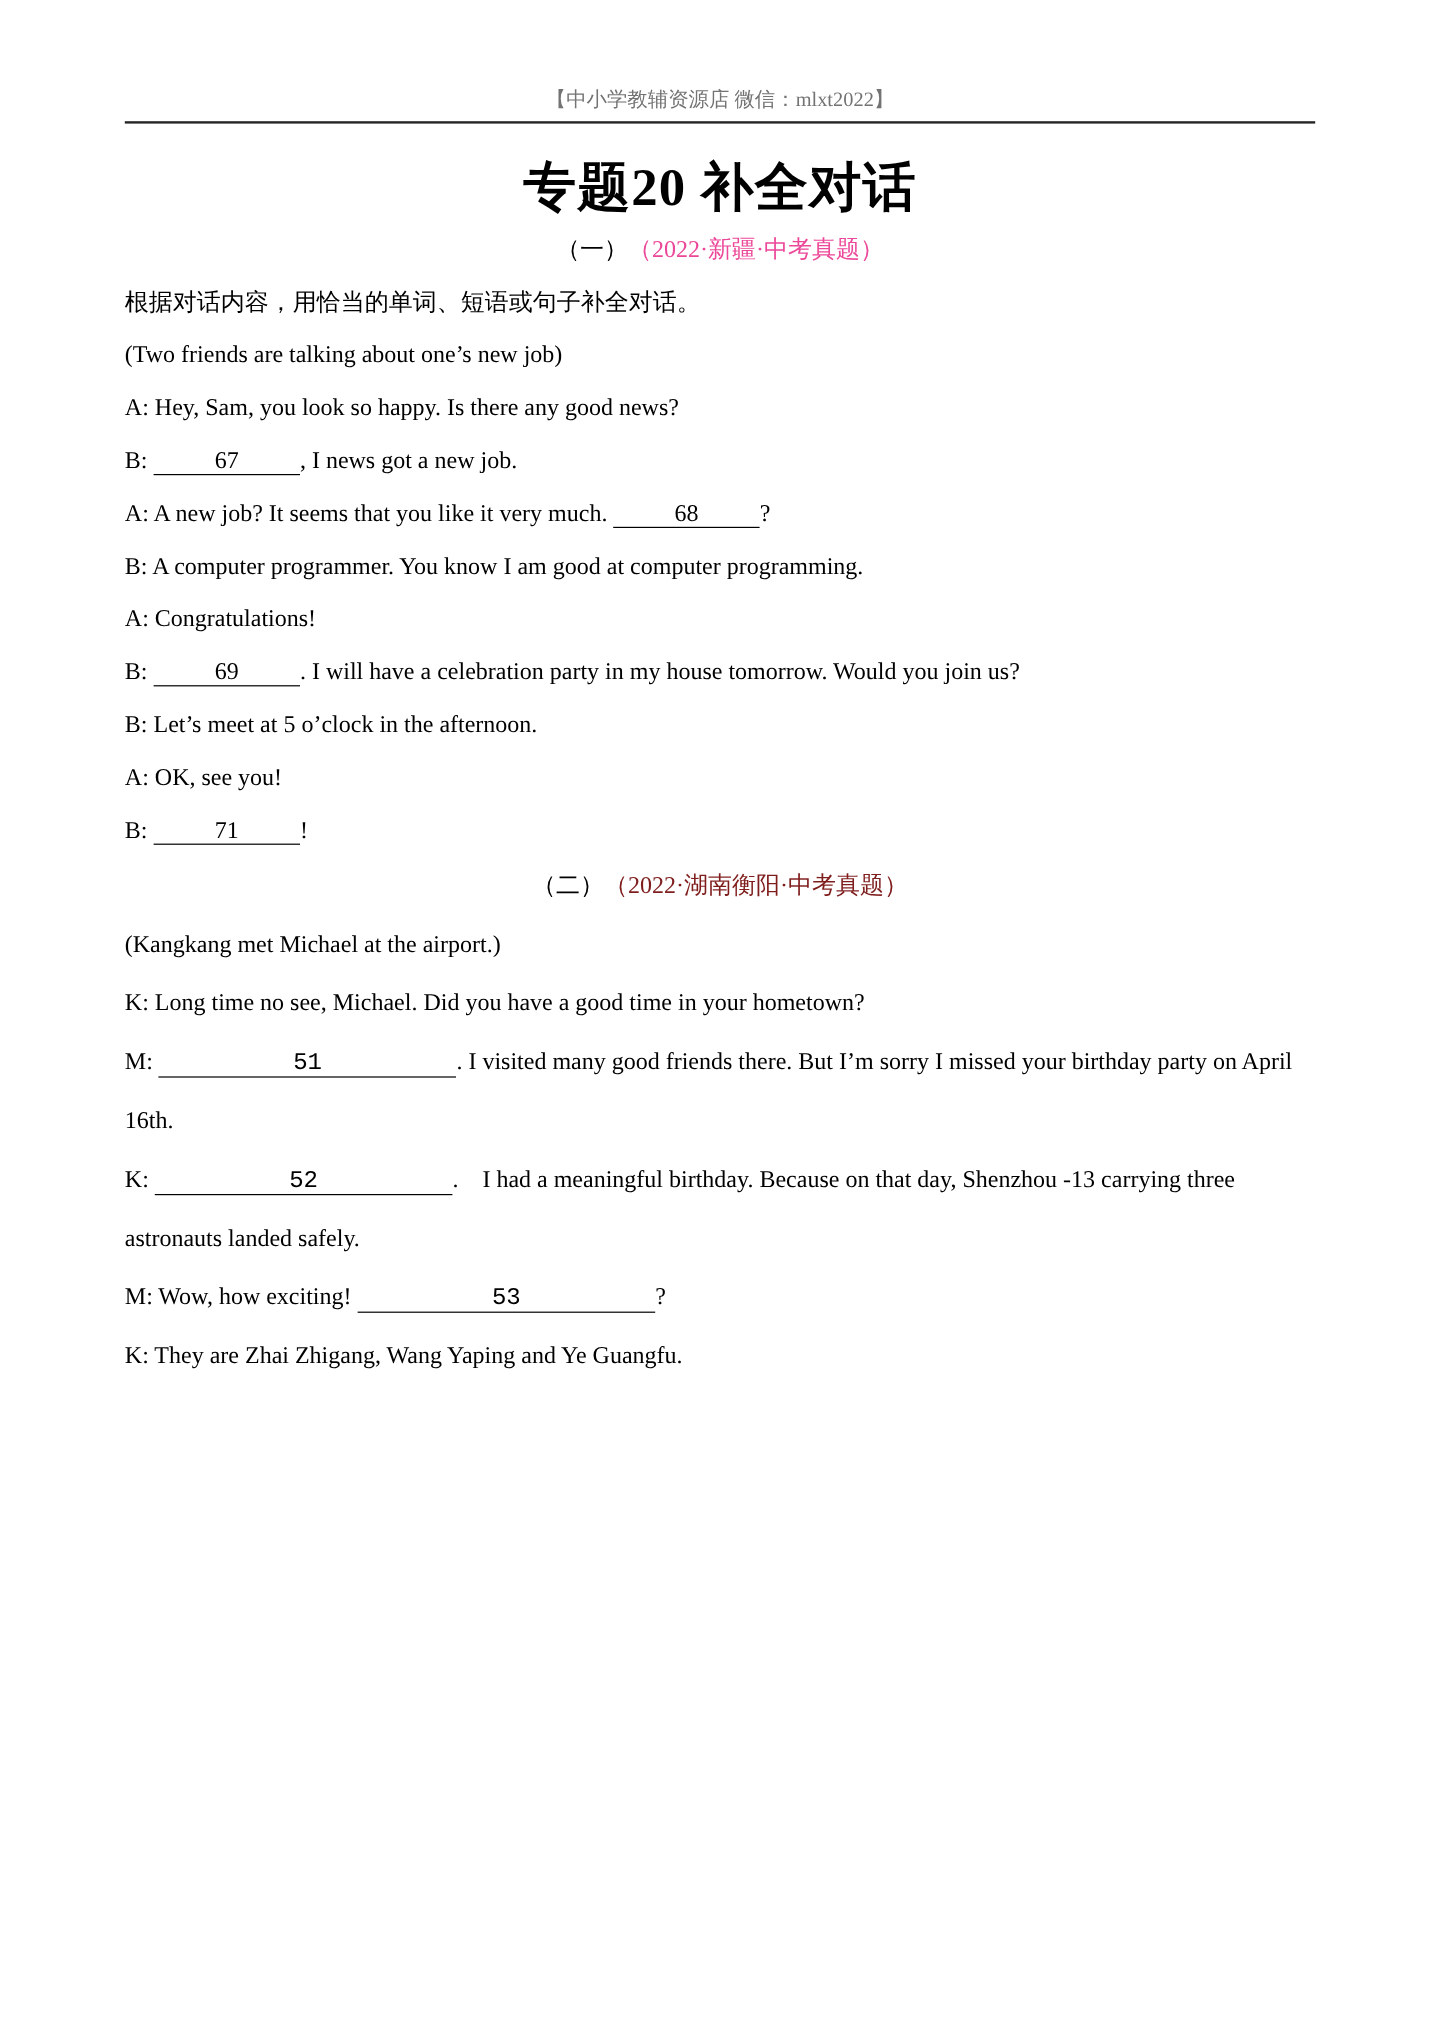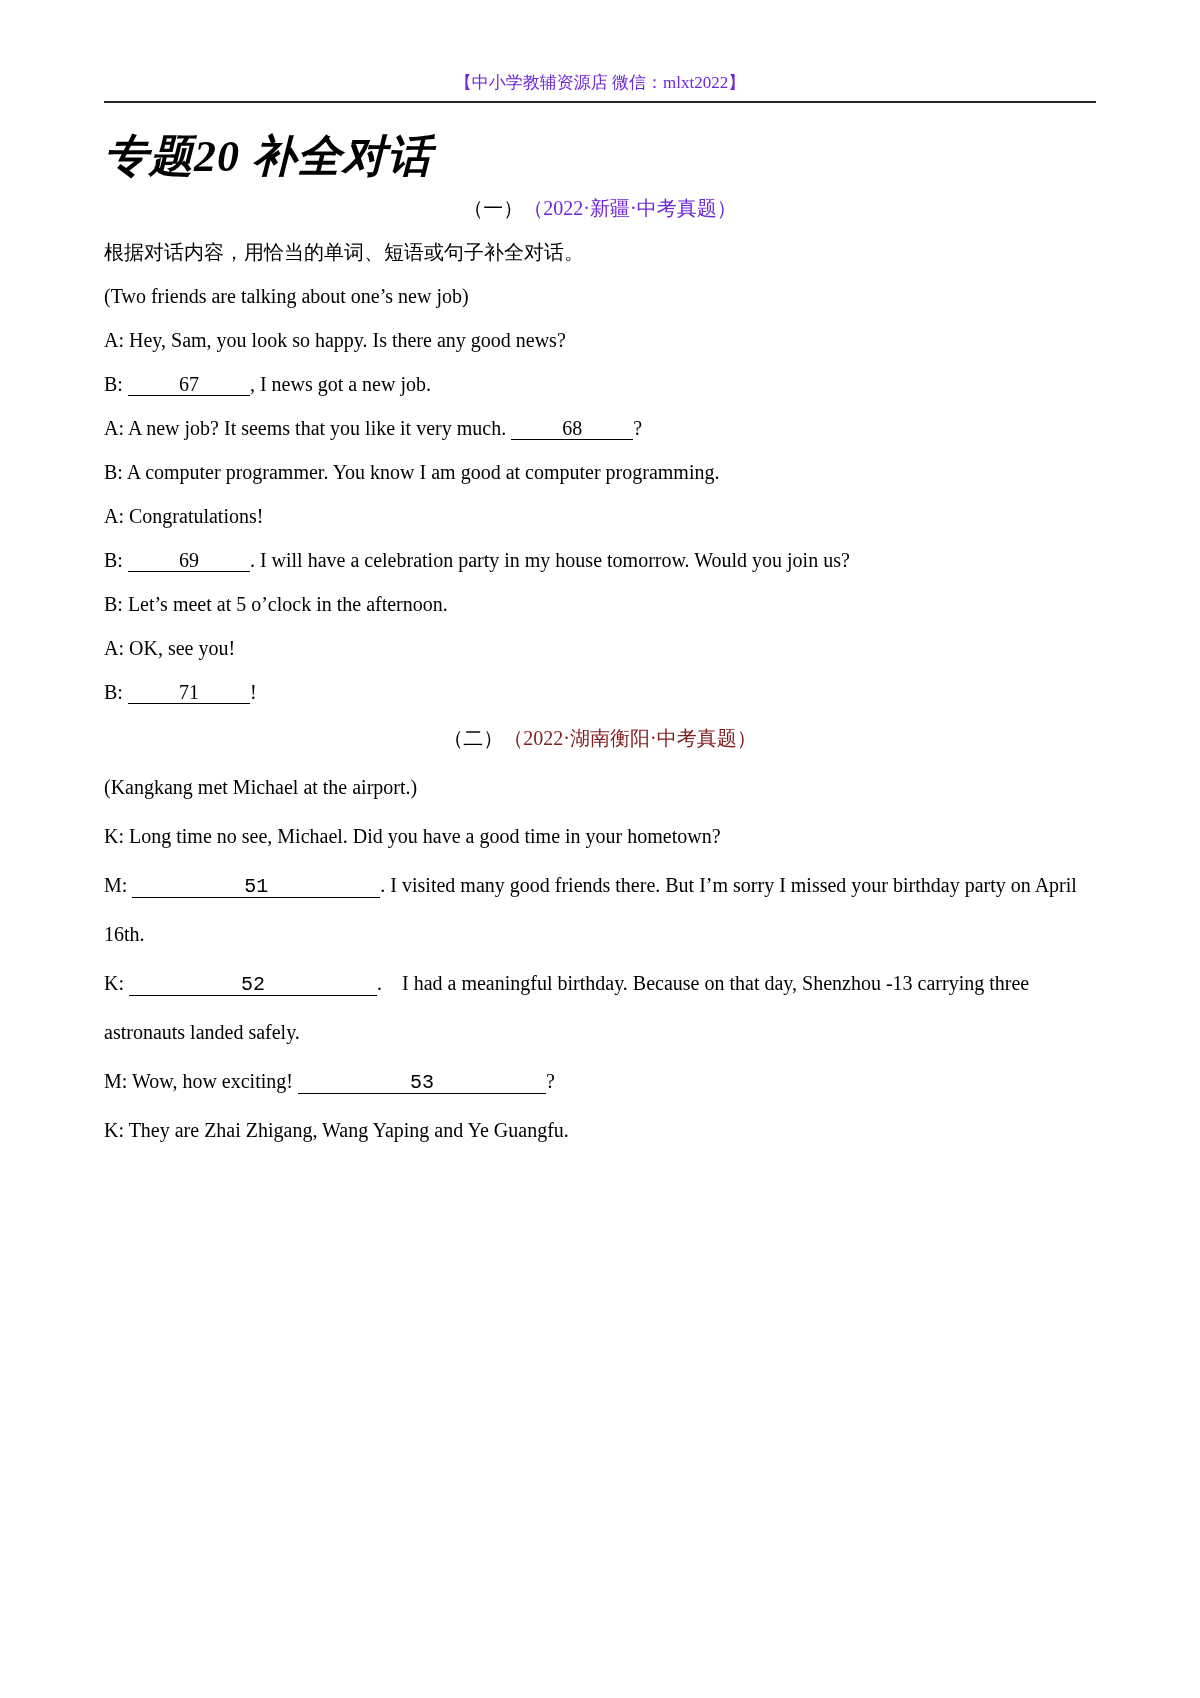--- a/index.html
+++ b/index.html
@@ -16,34 +16,33 @@
     width: 1200px;
     height: 1698px;
     box-sizing: border-box;
     padding: 0 104px;
     background: #ffffff;
   }
   .header-text {
     padding-top: 71px;
     text-align: center;
     font-size: 17px;
-    color: #6d28d9;
+    color: #737373;
   }
   .header-rule {
     margin-top: 7px;
     border-top: 2.5px solid #262626;
     height: 0;
   }
   .doc-title {
     margin: 24px 0 0 0;
-    text-align: left;
+    text-align: center;
     font-size: 44px;
     font-weight: 700;
     letter-spacing: 1px;
-    font-style: italic;
   }
   .doc-subtitle {
     margin: 58px 0 0 0;
     text-align: center;
     font-size: 27px;
     font-weight: 700;
   }
   section.exercise { margin: 0; }
   .sec-1 { margin-top: 46px; }
   .sec-2 { margin-top: 170px; }
@@ -71,21 +70,21 @@
 <div class="page">
 
   <div class="page-header">
     <div class="header-text">【中小学教辅资源店 微信：mlxt2022】</div>
     <div class="header-rule"></div>
   </div>
 
   <h1 class="doc-title">专题20 补全对话</h1>
 
   <section class="exercise sec-1">
-    <p class="sec-head"><span class="sec-num">（一）</span><span class="sec-src" style="color: #6d28d9;">（2022·新疆·中考真题）</span></p>
+    <p class="sec-head"><span class="sec-num">（一）</span><span class="sec-src" style="color: #ec4899;">（2022·新疆·中考真题）</span></p>
     <p class="instruction">根据对话内容，用恰当的单词、短语或句子补全对话。</p>
     <p class="scene">(Two friends are talking about one’s new job)</p>
     <div class="dialogue">
         <p class="dline"><span>A: Hey, Sam, you look so happy. Is there any good news?</span></p>
         <p class="dline"><span>B: </span><span class="blank">67</span><span>, I news got a new job.</span></p>
         <p class="dline"><span>A: A new job? It seems that you like it very much. </span><span class="blank">68</span><span>?</span></p>
         <p class="dline"><span>B: A computer programmer. You know I am good at computer programming.</span></p>
         <p class="dline"><span>A: Congratulations!</span></p>
         <p class="dline"><span>B: </span><span class="blank">69</span><span>. I will have a celebration party in my house tomorrow. Would you join us?</span></p>
         <p class="dline"><span>B: Let’s meet at 5 o’clock in the afternoon.</span></p>

